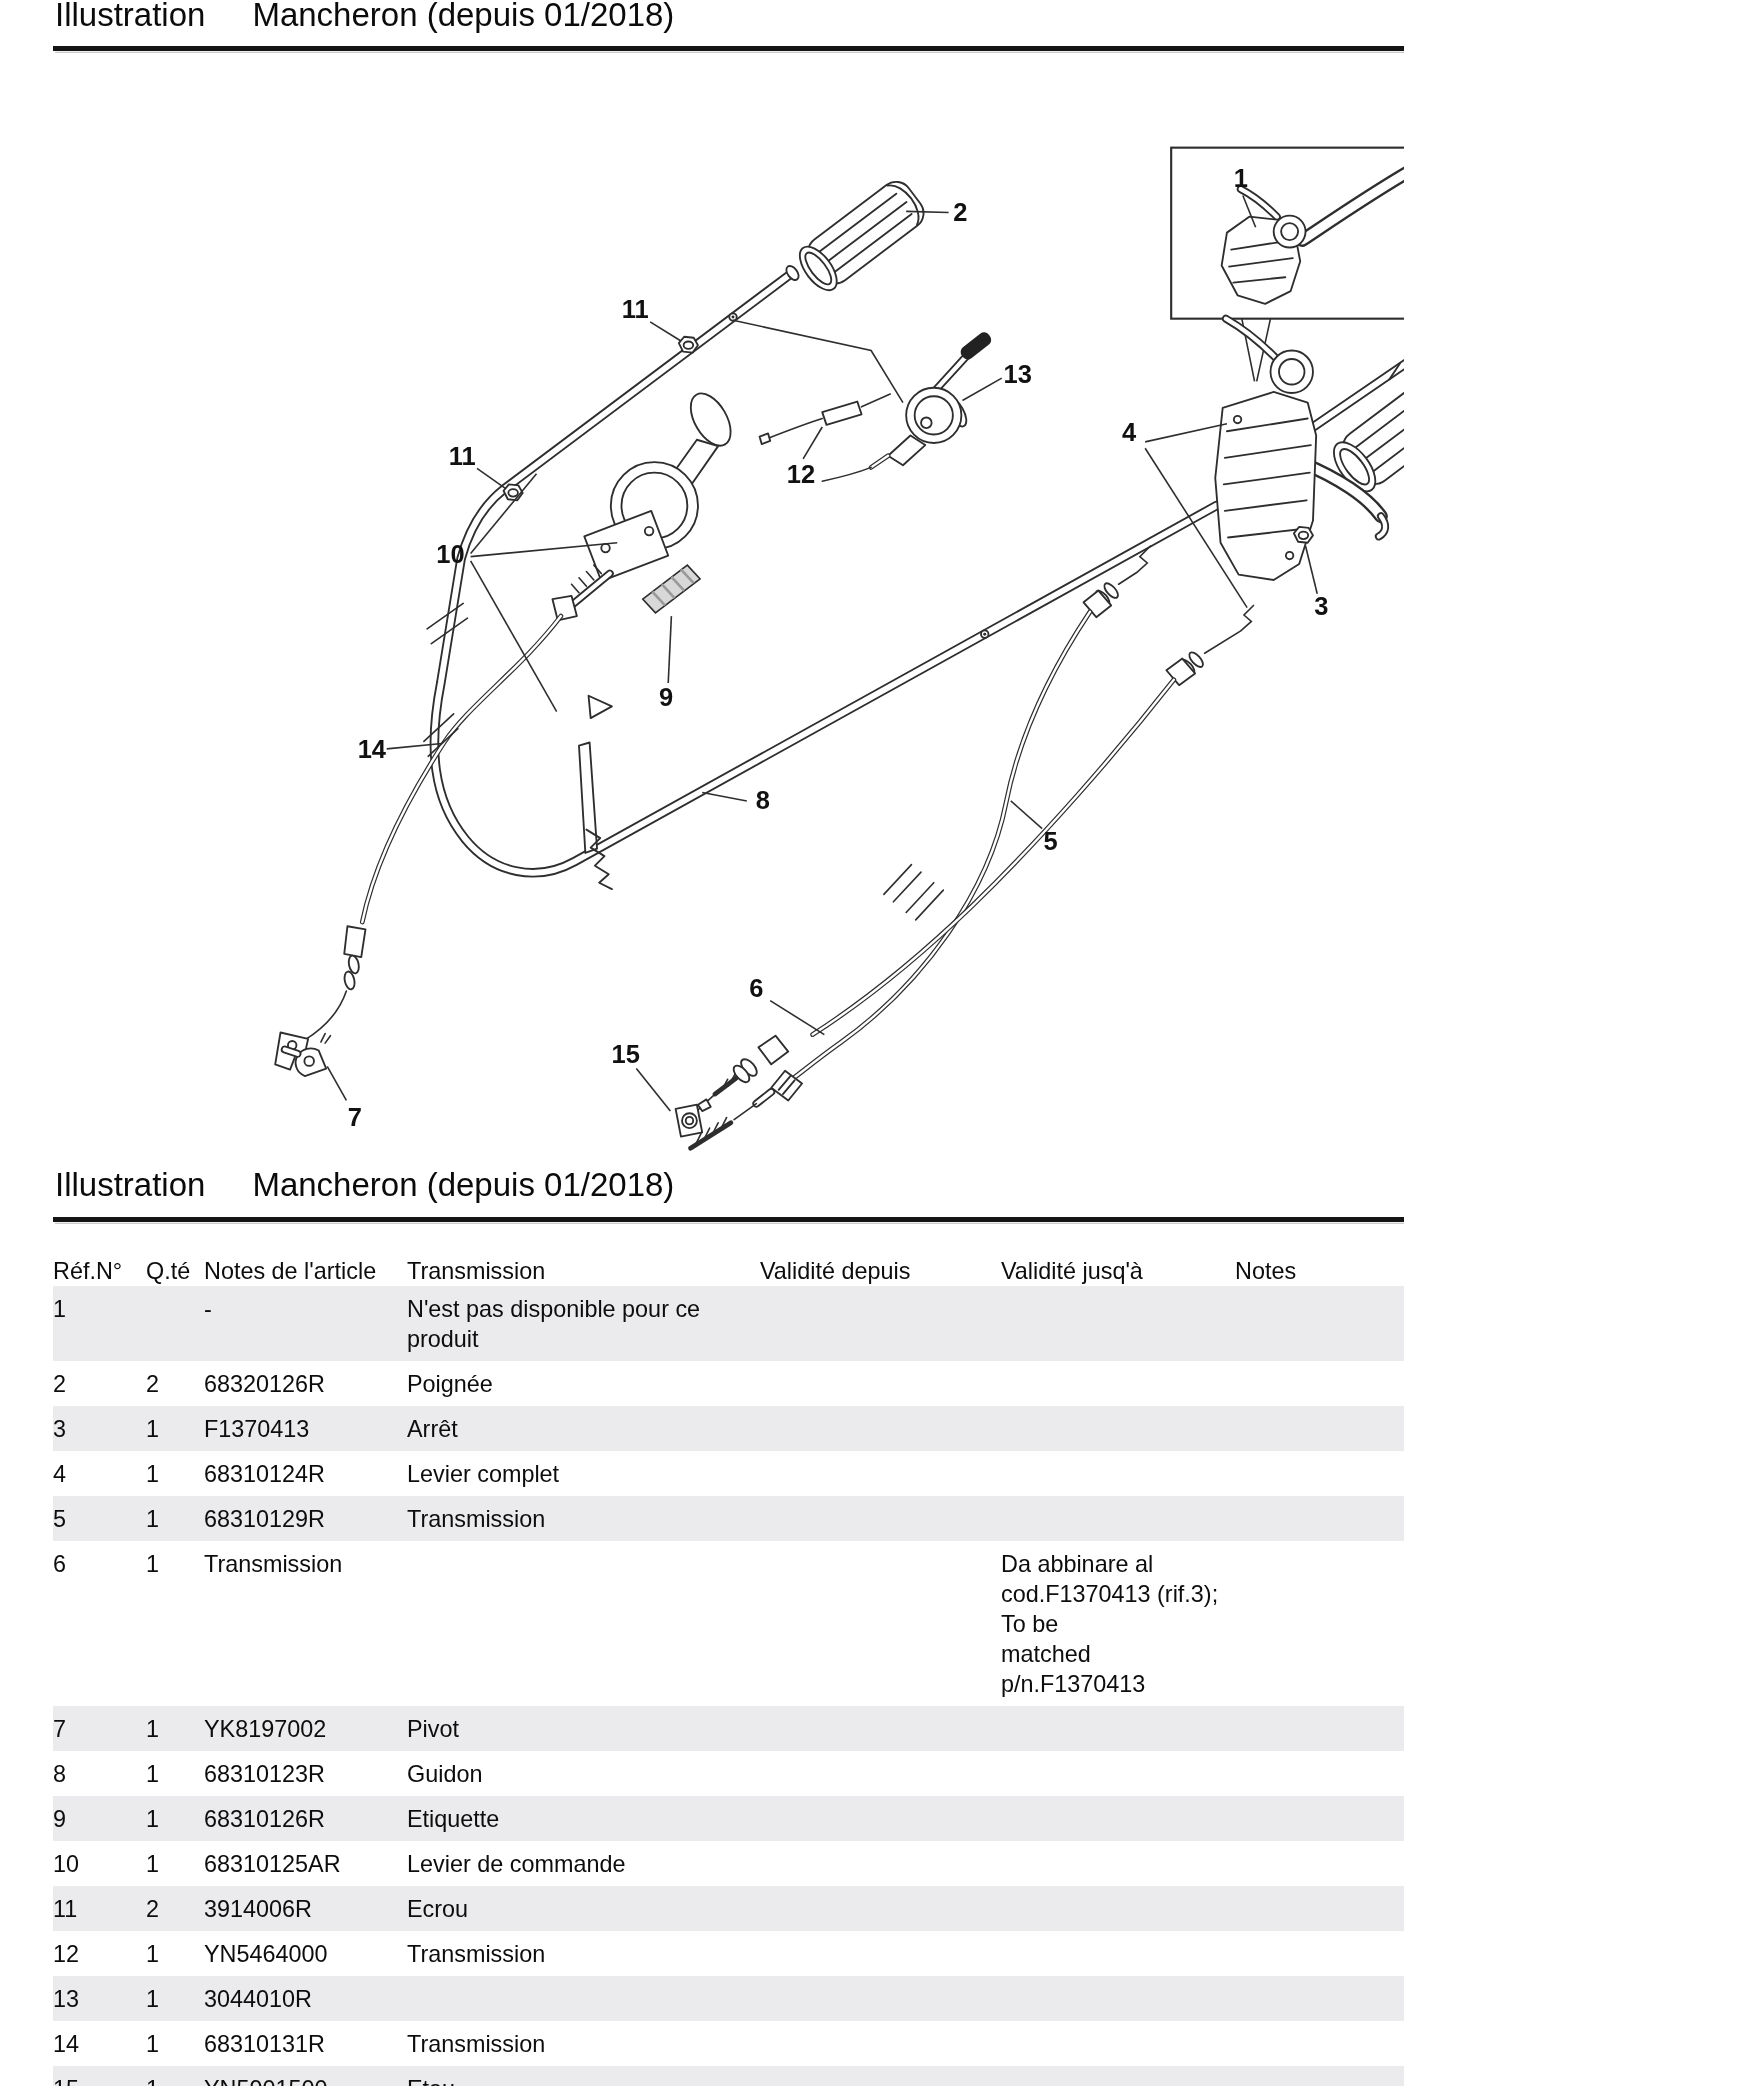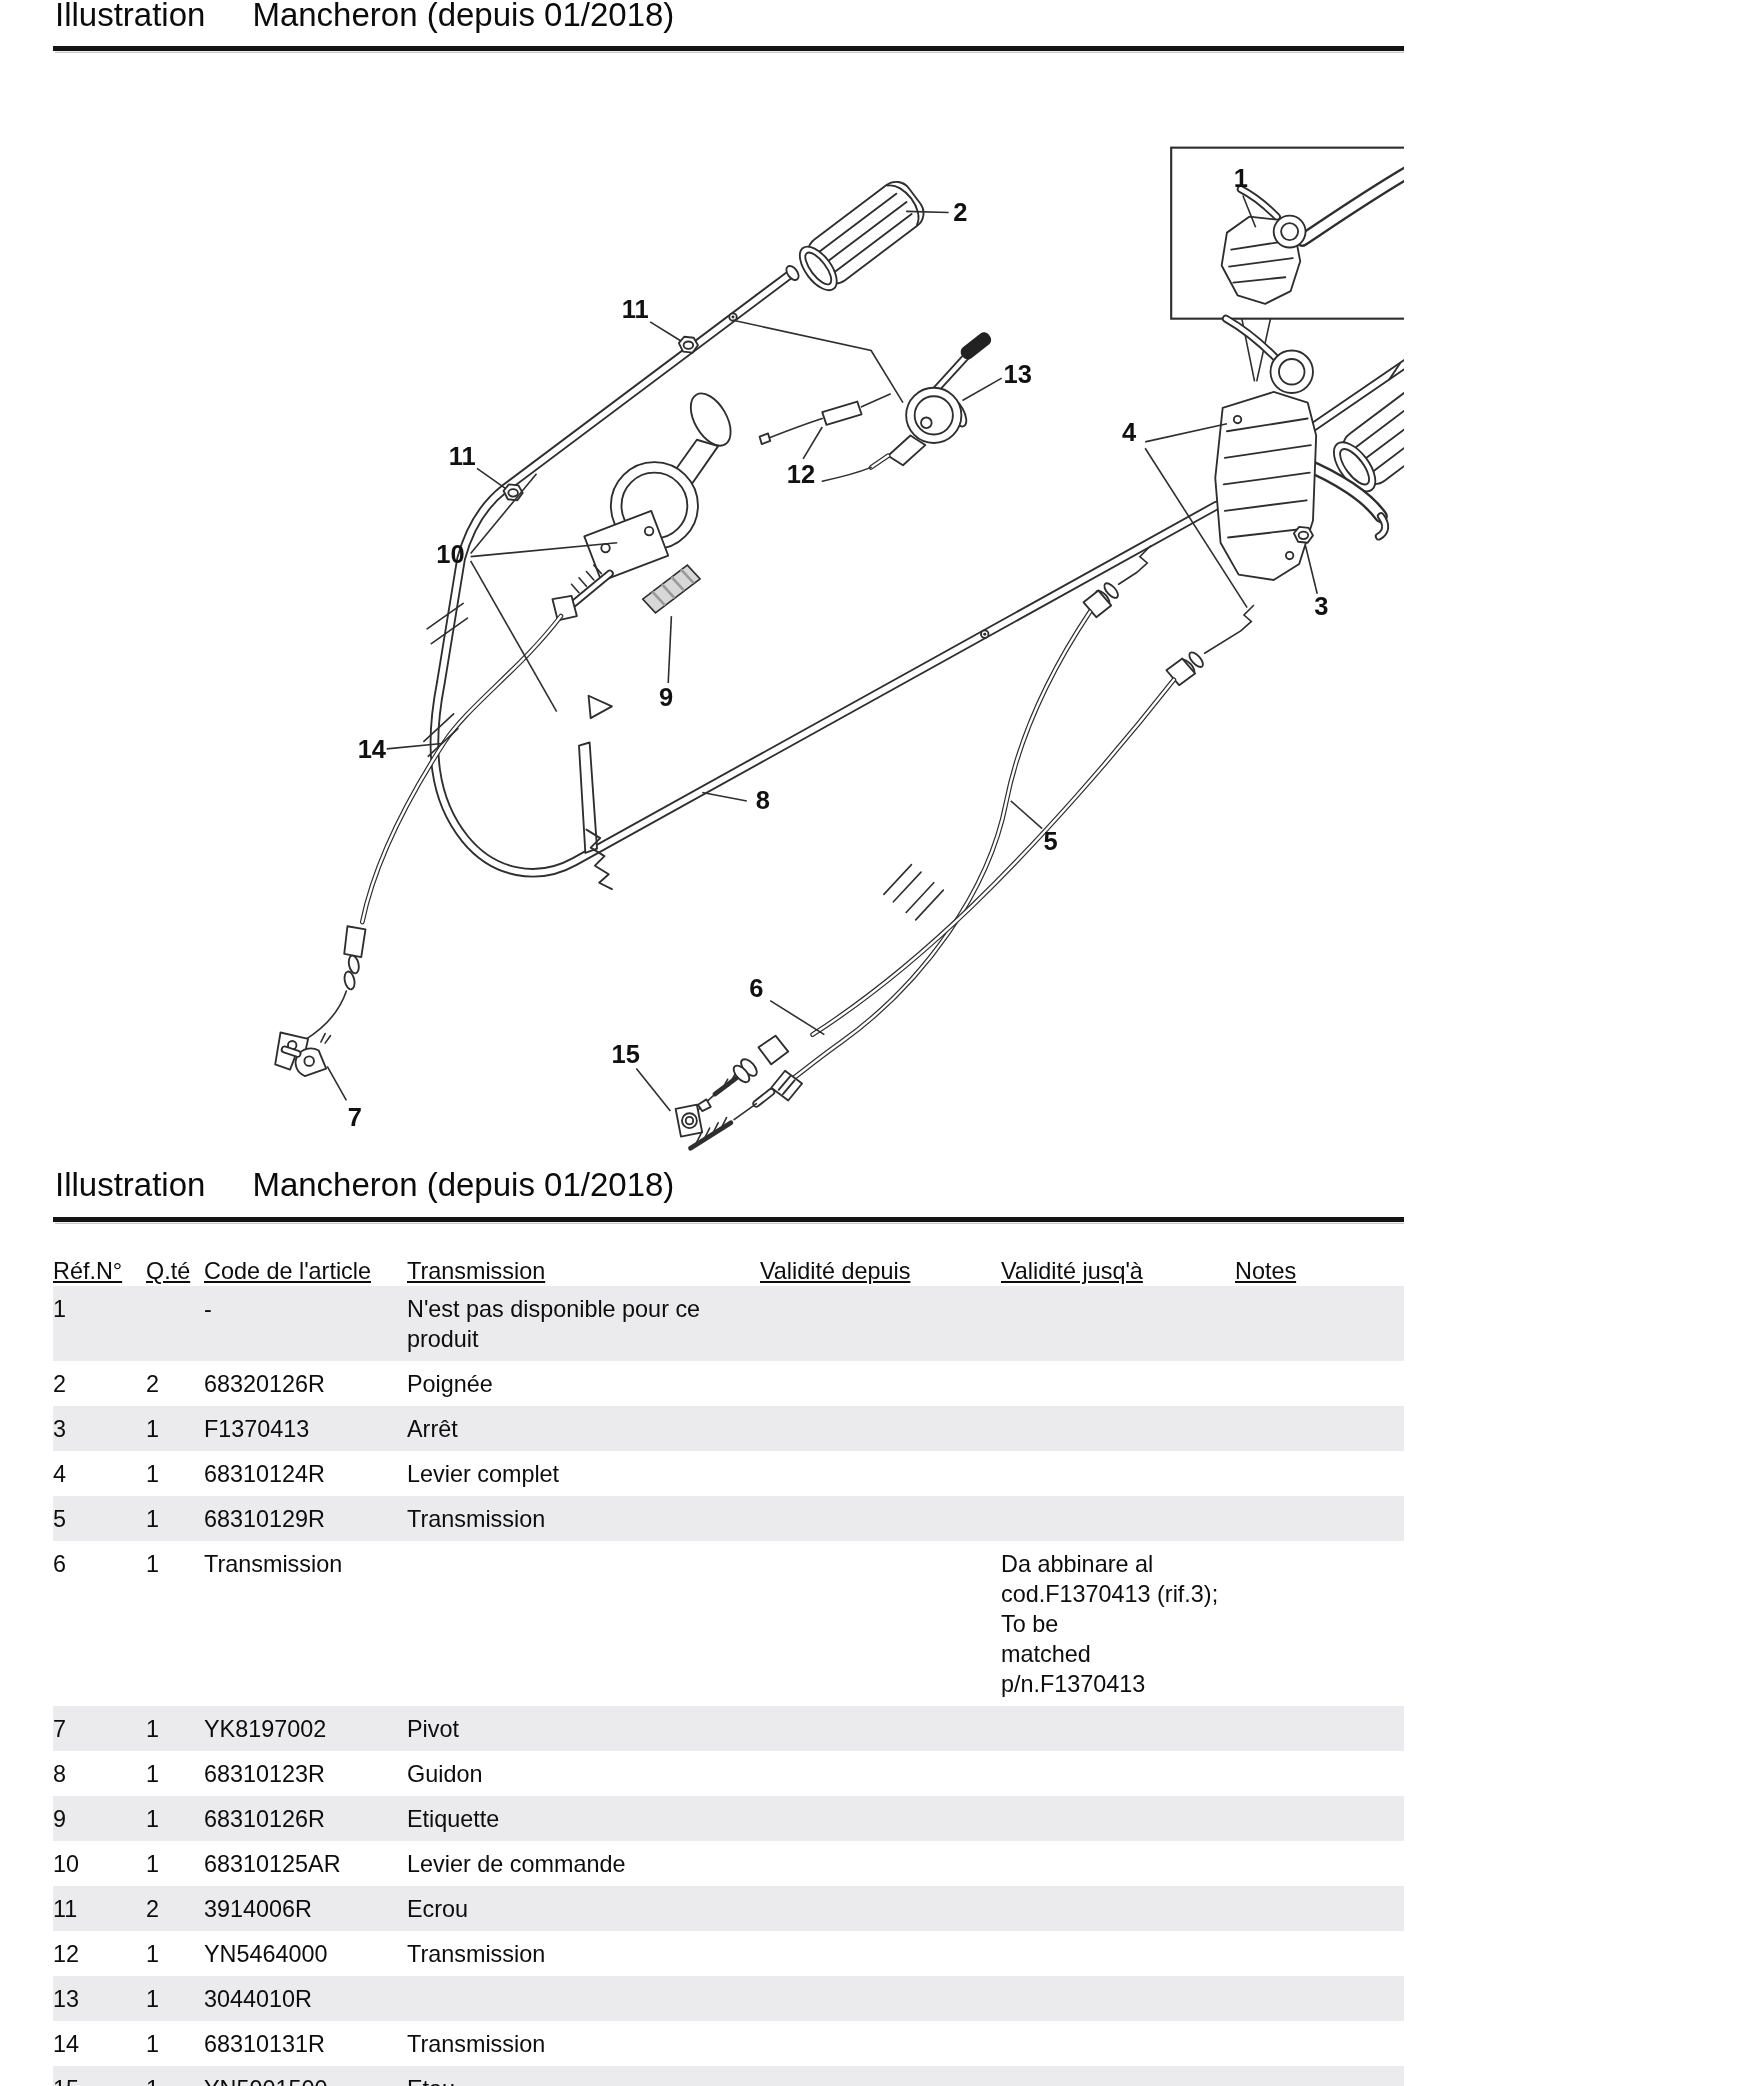--- a/index.html
+++ b/index.html
@@ -31,21 +31,21 @@
   .callout{font:600 48px "Liberation Sans",sans-serif;fill:#111;}
   .hatch{stroke:#9a9a9a;stroke-width:5;}
   .dark{fill:#222;stroke:none;}
   .boxr{fill:none;stroke:#2e2e2e;stroke-width:4;}
 
   
   .ptable{position:absolute;left:53px;top:1249px;width:1653px;height:838px;
           display:flex;flex-direction:column;font-size:23.4px;line-height:30px;}
   .t-head,.t-row{display:grid;box-sizing:border-box;
           grid-template-columns:93px 58px 203px 353px 241px 234px 297px 1fr;}
-  .t-head{padding-top:7.4px;height:48px;text-decoration:underline;}
+  .t-head{padding-top:7.4px;height:48px;}
   .t-row{padding:8px 0 7px 0;min-height:45px;}
   .t-rows{display:flex;flex-direction:column;flex:1;}
   .t-rows .t-row:nth-child(odd){background:#ebebed;}
   .t-rows .t-row:last-child{flex:1;}
   .t-cell{padding-right:14px;white-space:pre-line;}
 </style>
 </head>
 <body>
 
 <div class="page">
@@ -258,21 +258,21 @@
 
   <div class="title t2">
     <span>Illustration</span><span class="tname">Mancheron (depuis 01/2018)</span>
   </div>
   <div class="rule r2"></div>
 
   <div class="ptable">
     <div class="t-head">
         <div class="t-cell">Réf.N°</div>
         <div class="t-cell">Q.té</div>
-        <div class="t-cell">Code de l'article</div>
+        <div class="t-cell">Notes de l'article</div>
         <div class="t-cell">Transmission</div>
         <div class="t-cell">Validité depuis</div>
         <div class="t-cell">Validité jusq'à</div>
         <div class="t-cell">Notes</div>
         <div class="t-cell">Bulletin</div>
       </div>
     <div class="t-rows">
         <div class="t-row">
           <div class="t-cell">1</div>
           <div class="t-cell"></div>

